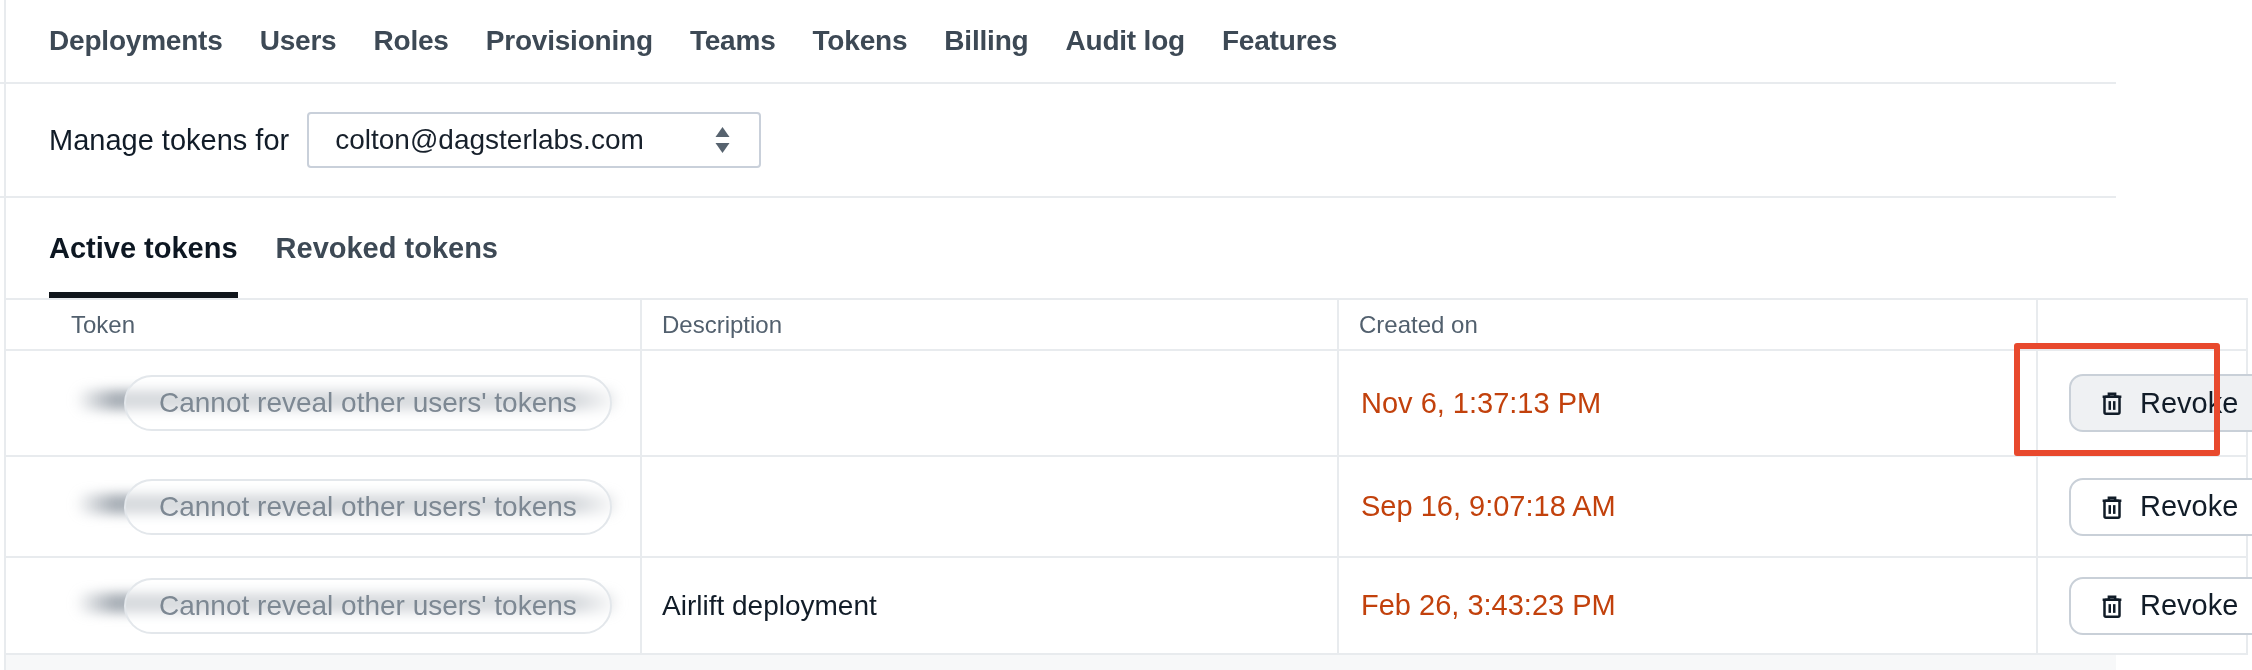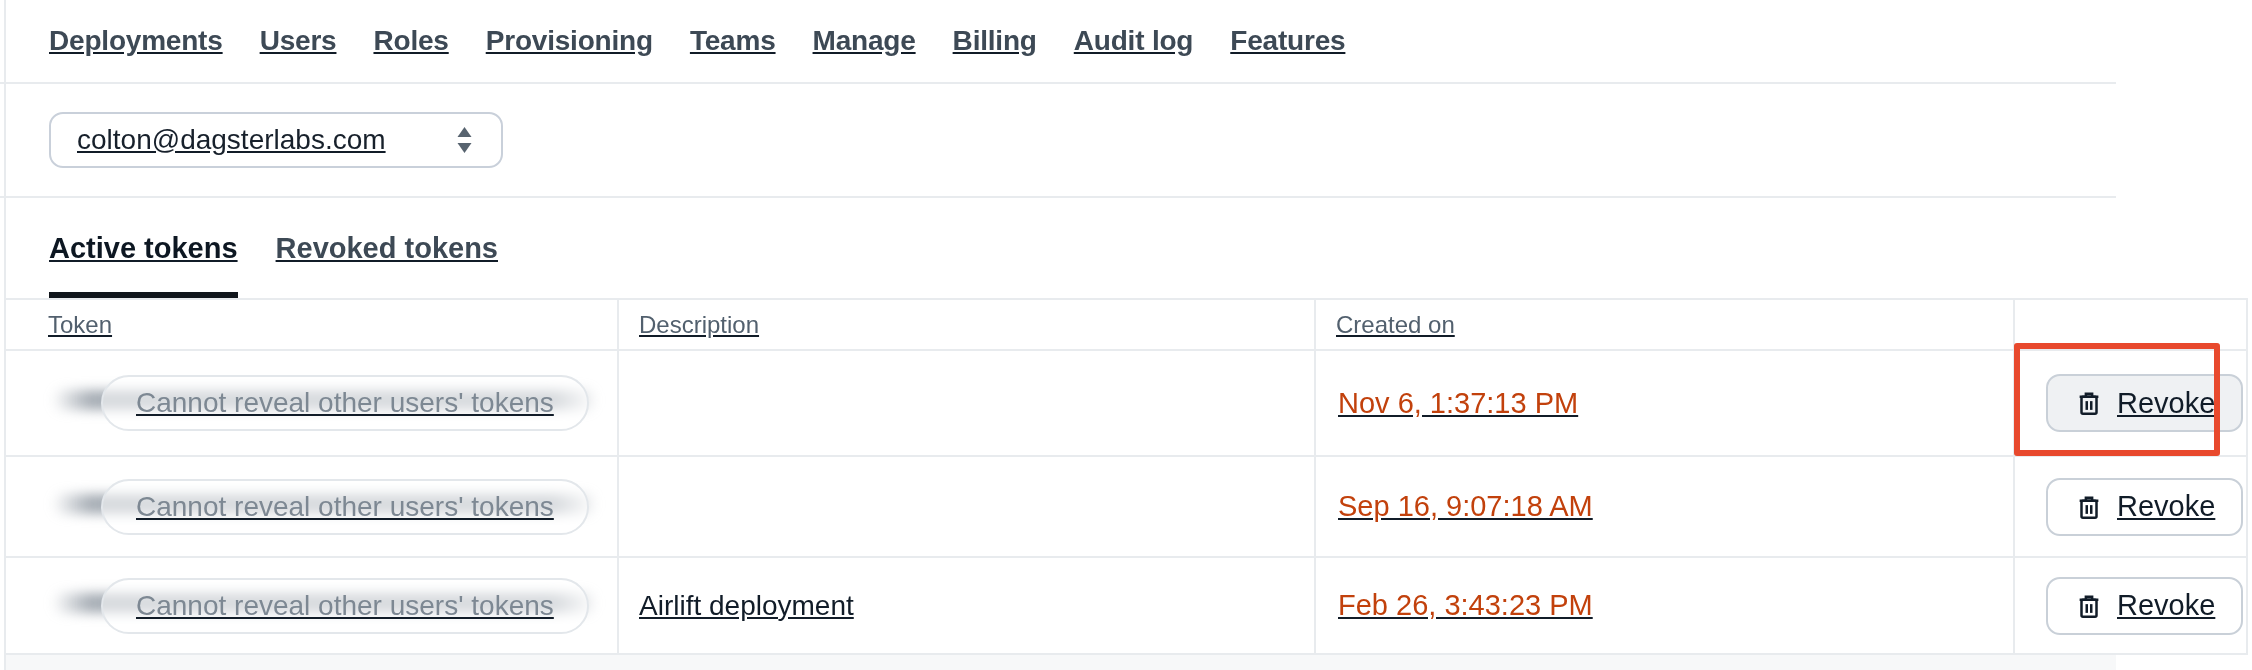--- a/index.html
+++ b/index.html
@@ -1,41 +1,41 @@
 <!DOCTYPE html>
 <html><head>
 <meta charset="utf-8">
 <style>
   * { margin:0; padding:0; box-sizing:border-box; }
   html,body { width:2252px; height:670px; background:#fff; overflow:hidden; }
   body { font-family:"Liberation Sans","DejaVu Sans",sans-serif; color:#111C28; }
-  .page { position:relative; width:2116px; height:670px; background:#fff;text-decoration:underline; }
+  .page { position:relative; width:2116px; height:670px; background:#fff; }
   .left-edge { position:absolute; left:4px; top:0; width:2px; height:670px; background:#E8EBEE; }
 
   
   .tabbar { height:84px; border-bottom:2px solid #E8EBEE; display:flex; align-items:stretch; gap:37px; padding-left:49px; background:#fff; }
   .tab { display:flex; align-items:center; font-size:28px; font-weight:600; color:#3D4955; position:relative; cursor:pointer; letter-spacing:-0.2px; }
   .tab.active { color:#0D1722; font-weight:700; }
   .tab.active::after { content:""; position:absolute; left:0; right:0; bottom:-2px; height:6px; background:#10151B; }
 
   
   .manage-row { height:114px; border-bottom:2px solid #E8EBEE; display:flex; align-items:center; padding-left:49px; background:#fff; }
   .manage-label { font-size:29px; color:#111C28; margin-right:18px; }
-  .select { width:454px; height:56px; border:2px solid #C9D0DA; border-radius:14px; background:#fff; display:flex; align-items:center; justify-content:space-between; padding:0 26px 0 26px; font-size:28px; color:#17202B; cursor:pointer; }
+  .select { width:454px; height:56px; border:2px solid #C9D0DA; border-radius:4px; background:#fff; display:flex; align-items:center; justify-content:space-between; padding:0 26px 0 26px; font-size:28px; color:#17202B; cursor:pointer; }
   .caret-icon { flex:0 0 auto; display:flex; }
 
   
   .subtabs { height:100px; display:flex; align-items:stretch; gap:38px; padding-left:49px; background:#fff; }
   .subtab { display:flex; align-items:center; font-size:29px; font-weight:600; color:#3D4955; position:relative; cursor:pointer; }
   .subtab.active { color:#0D1722; font-weight:700; }
   .subtab.active::after { content:""; position:absolute; left:0; right:0; bottom:0; height:6px; background:#10151B; }
 
   
   .table { margin-left:4px; width:2244px; border-top:2px solid #E8EBEE; border-right:2px solid #E8EBEE; background:#fff; }
-  .trow { display:grid; grid-template-columns:613px 697px 699px 1fr; border-bottom:2px solid #E8EBEE; }
+  .trow { display:grid; grid-template-columns:613px 697px 699px 1fr; border-bottom:2px solid #E8EBEE;padding-left:23px; }
   .trow.head { height:51px; }
   .trow.r0 { height:106px; }
   .trow.r1 { height:101px; }
   .trow.r2 { height:97px; }
   .cell { display:flex; align-items:center; padding-left:20px; min-width:0; }
   .cell + .cell { border-left:2px solid #E8EBEE; }
   .cell.first { padding-left:44px; }
   .head .cell { font-size:24px; color:#52606E; }
   .cell.date { font-size:29px; color:#c2410c; padding-left:22px; }
   .cell.desc { font-size:28px; color:#111C28; }
@@ -63,27 +63,28 @@
 
 <div class="page">
   <div class="left-edge"></div>
 
   <div class="tabbar">
     <div class="tab">Deployments</div>
     <div class="tab">Users</div>
     <div class="tab">Roles</div>
     <div class="tab">Provisioning</div>
     <div class="tab">Teams</div>
-    <div class="tab">Manage</div>
+    <div class="tab">Tokens</div>
     <div class="tab">Billing</div>
     <div class="tab">Audit log</div>
     <div class="tab">Features</div>
   </div>
 
   <div class="manage-row">
+    <span class="manage-label">Manage tokens for</span>
     <div class="select">
       <span>colton@dagsterlabs.com</span>
       <span class="caret-icon">
         <svg width="21" height="36" viewBox="0 0 21 36" fill="#57636F">
           <path d="M10.5 5 L17.5 15 H3.5 Z"></path>
           <path d="M10.5 31 L3.5 21 H17.5 Z"></path>
         </svg>
       </span>
     </div>
   </div>

